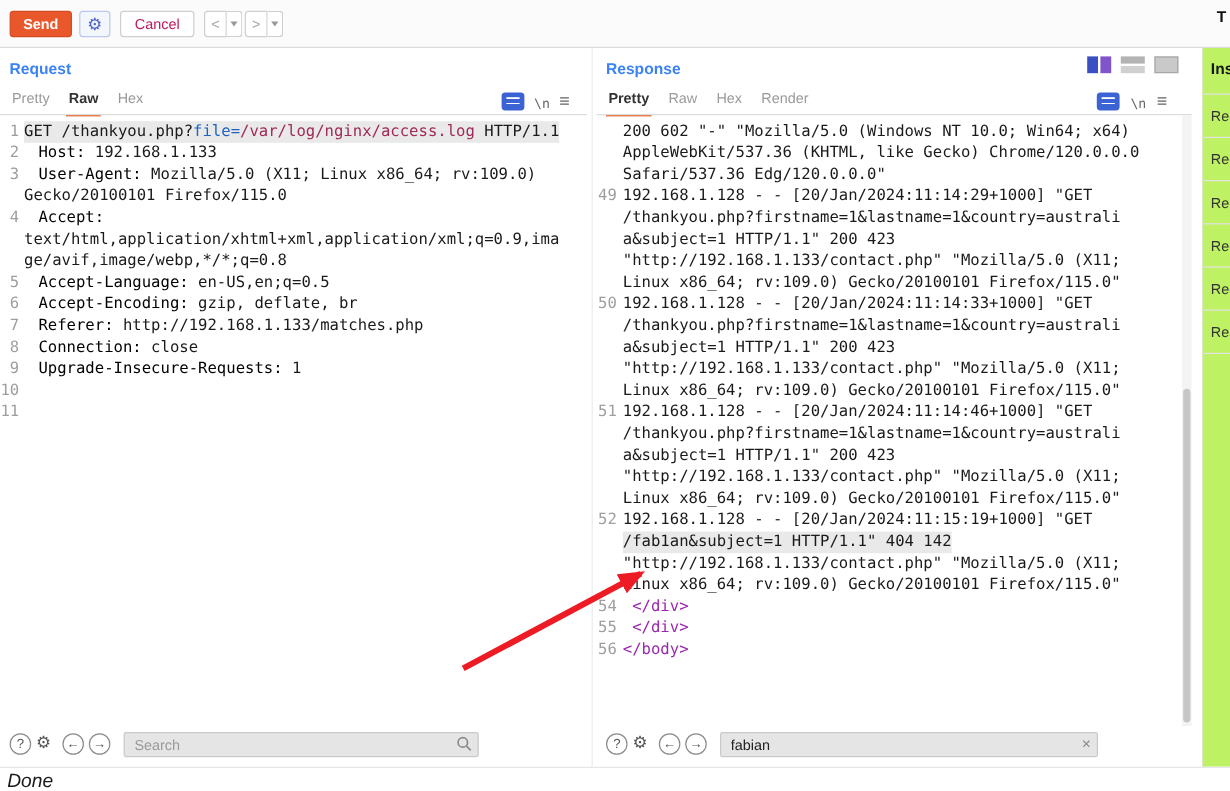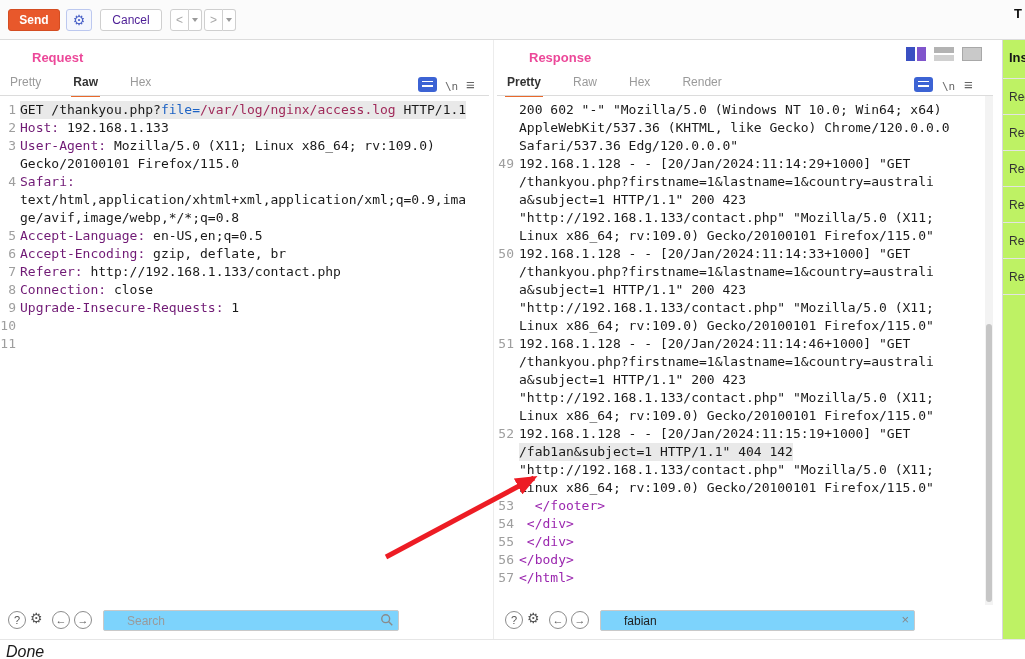--- a/index.html
+++ b/index.html
@@ -8,32 +8,32 @@
        font-family:"Liberation Sans",sans-serif;color:#1a1a1a;}
 
   
   .toolbar{position:absolute;top:0;left:0;right:0;height:40px;background:#fbfbfb;border-bottom:1px solid #dcdcdc;}
   .btn-send{position:absolute;left:8px;top:9px;width:52px;height:22px;background:#e8582b;color:#fff;
             border:1px solid #d44d22;border-radius:3px;font-family:"Liberation Sans",sans-serif;
             font-size:12px;font-weight:bold;cursor:pointer;}
   .btn-gear{position:absolute;left:66px;top:9px;width:26px;height:22px;background:#f4f6fd;border:1px solid #bcc8ef;
             border-radius:3px;color:#4c63c8;font-size:14px;line-height:19px;text-align:center;cursor:pointer;}
   .btn-cancel{position:absolute;left:100px;top:9px;width:62px;height:22px;background:#fff;border:1px solid #cfcfcf;
-            border-radius:3px;color:#4c1d95;font-size:12px;font-family:"Liberation Sans",sans-serif;cursor:pointer;}
+            border-radius:3px;color:#be185d;font-size:12px;font-family:"Liberation Sans",sans-serif;cursor:pointer;}
   .nav-group{position:absolute;top:9px;height:22px;display:flex;}
   .nav-main{width:19px;height:22px;border:1px solid #cfcfcf;border-radius:3px 0 0 3px;background:#fff;color:#a8a8a8;
             font-size:12px;line-height:19px;text-align:center;cursor:pointer;}
   .nav-caret{width:13px;height:22px;border:1px solid #cfcfcf;border-left:none;border-radius:0 3px 3px 0;background:#fff;
             display:flex;align-items:center;justify-content:center;cursor:pointer;}
   .caret{width:0;height:0;border-left:3px solid transparent;border-right:3px solid transparent;border-top:4px solid #9a9a9a;}
   .top-right-text{position:absolute;right:3px;top:6px;font-size:13px;font-weight:bold;color:#101010;}
 
   
-  .panel-title{position:absolute;font-size:13px;font-weight:bold;color:#ec4899;margin-left:24px;}
-  .tabbar{position:absolute;display:flex;gap:28px;font-size:12px;}
+  .panel-title{position:absolute;font-size:13px;font-weight:bold;color:#3b82f6;}
+  .tabbar{position:absolute;display:flex;gap:12px;font-size:12px;}
   .tab{color:#9a9a9a;padding:3px 2px 6px;cursor:pointer;}
   .tab.active{color:#333;font-weight:bold;border-bottom:2px solid #e8692c;}
   .hr{position:absolute;height:1px;background:#dcdcdc;}
   .vline{position:absolute;width:1px;background:#ececec;}
 
   .blue-lines-icon{position:absolute;width:19px;height:15px;border-radius:3px;background:#3c63d4;cursor:pointer;}
   .blue-lines-icon::after{content:"";position:absolute;left:4px;right:4px;top:4px;bottom:3px;
        background:repeating-linear-gradient(#fff 0 1.5px,transparent 1.5px 4.5px);}
   .nl-icon{position:absolute;font-family:"DejaVu Sans Mono",monospace;font-size:11px;color:#666;cursor:pointer;}
   .menu-icon{position:absolute;font-size:15px;color:#666;cursor:pointer;}
@@ -49,35 +49,35 @@
   
   .code{position:absolute;font-family:"DejaVu Sans Mono","Liberation Mono",monospace;font-size:13px;line-height:18px;
         padding-top:5px;overflow:hidden;}
   .crow{display:flex;height:18px;white-space:pre;}
   .lnum{flex:none;text-align:right;color:#9e9e9e;}
   .req .lnum{width:20px;padding-right:4px;}
   .resp .lnum{width:22px;padding-right:5px;}
   .ltext{flex:1;white-space:pre;}
   .crow.sel .ltext,.crow.hl .ltext{flex:0 1 auto;background:#e9e9e9;}
   .c-plain{color:#1a1a1a;}
-  .c-hname{color:#701a75;}
+  .c-hname{color:#000000;margin-left:12px;}
   .c-pname{color:#1e63c4;text-align:center;}
   .c-pval{color:#a02a5a;}
   .c-tag{color:#9b27af;}
 
   .scrollbar{position:absolute;background:#f3f3f3;}
   .scroll-thumb{position:absolute;left:1px;right:1px;border-radius:3px;background:#c6c6c6;cursor:pointer;}
 
   
   .circle-btn{position:absolute;width:18px;height:18px;border:1px solid #8c8c8c;border-radius:50%;background:#fff;
         color:#555;font-size:11px;line-height:15px;text-align:center;cursor:pointer;font-family:"Liberation Sans",sans-serif;}
   .gear-sm{position:absolute;color:#555;font-size:14px;cursor:pointer;}
   .search-wrap{position:absolute;height:21px;}
   .search-input{width:100%;height:100%;border:1px solid #c9c9c9;border-radius:2px;color:#222;
-        font-family:"Liberation Sans",sans-serif;font-size:12px;padding:0 22px 0 23px;outline:none;background:#7dd3fc;}
+        font-family:"Liberation Sans",sans-serif;font-size:12px;padding:0 22px 0 8px;outline:none;background:#e5e5e5;}
   .search-input::placeholder{color:#9a9a9a;}
   .search-glyph{position:absolute;right:5px;top:3px;width:14px;height:14px;}
   .clear-x{position:absolute;right:6px;top:2px;color:#888;font-size:13px;cursor:pointer;}
   .counter{position:absolute;font-size:11px;color:#4a4a4a;margin-top:30px;}
 
   
   .inspector{position:absolute;left:1002px;top:40px;width:35px;height:599px;border-left:1px solid #d8d8d8;background:#bef264;}
   .ins-title{position:absolute;left:6px;top:10px;font-size:13px;font-weight:bold;white-space:nowrap;color:#161616;}
   .ins-rows{position:absolute;top:38px;left:0;right:0;border-top:1px solid #e3e3e3;}
   .ins-row{height:36px;line-height:36px;padding-left:6px;font-size:12px;color:#333;border-bottom:1px solid #e3e3e3;
@@ -121,26 +121,26 @@
     </div>
   <div class="blue-lines-icon" style="left:418px;top:77px;"></div>
   <div class="nl-icon" style="left:445px;top:80px;">\n</div>
   <div class="menu-icon" style="left:466px;top:76px;">≡</div>
   <div class="hr" style="left:0;top:95px;width:489px;"></div>
   <div class="code req" id="req-code" style="left:0;top:96px;width:489px;height:509px;">
       <div class="crow sel"><span class="lnum">1</span><span class="ltext"><span class="c-plain">GET /thankyou.php?</span><span class="c-pname">file=</span><span class="c-pval">/var/log/nginx/access.log</span><span class="c-plain"> HTTP/1.1</span></span></div>
       <div class="crow"><span class="lnum">2</span><span class="ltext"><span class="c-hname">Host:</span><span class="c-plain"> 192.168.1.133</span></span></div>
       <div class="crow"><span class="lnum">3</span><span class="ltext"><span class="c-hname">User-Agent:</span><span class="c-plain"> Mozilla/5.0 (X11; Linux x86_64; rv:109.0)</span></span></div>
       <div class="crow"><span class="lnum"></span><span class="ltext"><span class="c-plain">Gecko/20100101 Firefox/115.0</span></span></div>
-      <div class="crow"><span class="lnum">4</span><span class="ltext"><span class="c-hname">Safari:</span></span></div>
+      <div class="crow"><span class="lnum">4</span><span class="ltext"><span class="c-hname">Accept:</span></span></div>
       <div class="crow"><span class="lnum"></span><span class="ltext"><span class="c-plain">text/html,application/xhtml+xml,application/xml;q=0.9,ima</span></span></div>
       <div class="crow"><span class="lnum"></span><span class="ltext"><span class="c-plain">ge/avif,image/webp,*/*;q=0.8</span></span></div>
       <div class="crow"><span class="lnum">5</span><span class="ltext"><span class="c-hname">Accept-Language:</span><span class="c-plain"> en-US,en;q=0.5</span></span></div>
       <div class="crow"><span class="lnum">6</span><span class="ltext"><span class="c-hname">Accept-Encoding:</span><span class="c-plain"> gzip, deflate, br</span></span></div>
-      <div class="crow"><span class="lnum">7</span><span class="ltext"><span class="c-hname">Referer:</span><span class="c-plain"> http://192.168.1.133/contact.php</span></span></div>
+      <div class="crow"><span class="lnum">7</span><span class="ltext"><span class="c-hname">Referer:</span><span class="c-plain"> http://192.168.1.133/matches.php</span></span></div>
       <div class="crow"><span class="lnum">8</span><span class="ltext"><span class="c-hname">Connection:</span><span class="c-plain"> close</span></span></div>
       <div class="crow"><span class="lnum">9</span><span class="ltext"><span class="c-hname">Upgrade-Insecure-Requests:</span><span class="c-plain"> 1</span></span></div>
       <div class="crow"><span class="lnum">10</span><span class="ltext"></span></div>
       <div class="crow"><span class="lnum">11</span><span class="ltext"></span></div>
     </div>
 
   <button class="circle-btn" style="left:8px;top:611px;">?</button>
   <div class="gear-sm" style="left:30px;top:610px;">⚙</div>
   <button class="circle-btn" style="left:52px;top:611px;">←</button>
   <button class="circle-btn" style="left:74px;top:611px;">→</button>
@@ -193,25 +193,23 @@
       <div class="crow"><span class="lnum"></span><span class="ltext"><span class="c-plain">Linux x86_64; rv:109.0) Gecko/20100101 Firefox/115.0"</span></span></div>
       <div class="crow"><span class="lnum">51</span><span class="ltext"><span class="c-plain">192.168.1.128 - - [20/Jan/2024:11:14:46+1000] "GET</span></span></div>
       <div class="crow"><span class="lnum"></span><span class="ltext"><span class="c-plain">/thankyou.php?firstname=1&amp;lastname=1&amp;country=australi</span></span></div>
       <div class="crow"><span class="lnum"></span><span class="ltext"><span class="c-plain">a&amp;subject=1 HTTP/1.1" 200 423</span></span></div>
       <div class="crow"><span class="lnum"></span><span class="ltext"><span class="c-plain">"http://192.168.1.133/contact.php" "Mozilla/5.0 (X11;</span></span></div>
       <div class="crow"><span class="lnum"></span><span class="ltext"><span class="c-plain">Linux x86_64; rv:109.0) Gecko/20100101 Firefox/115.0"</span></span></div>
       <div class="crow"><span class="lnum">52</span><span class="ltext"><span class="c-plain">192.168.1.128 - - [20/Jan/2024:11:15:19+1000] "GET</span></span></div>
       <div class="crow hl"><span class="lnum"></span><span class="ltext"><span class="c-plain">/fab1an&amp;subject=1 HTTP/1.1" 404 142</span></span></div>
       <div class="crow"><span class="lnum"></span><span class="ltext"><span class="c-plain">"http://192.168.1.133/contact.php" "Mozilla/5.0 (X11;</span></span></div>
       <div class="crow"><span class="lnum"></span><span class="ltext"><span class="c-plain">Linux x86_64; rv:109.0) Gecko/20100101 Firefox/115.0"</span></span></div>
-      <div class="crow"><span class="lnum">53</span><span class="ltext"><span class="c-tag">  &lt;/footer&gt;</span></span></div>
       <div class="crow"><span class="lnum">54</span><span class="ltext"><span class="c-tag"> &lt;/div&gt;</span></span></div>
       <div class="crow"><span class="lnum">55</span><span class="ltext"><span class="c-tag"> &lt;/div&gt;</span></span></div>
       <div class="crow"><span class="lnum">56</span><span class="ltext"><span class="c-tag">&lt;/body&gt;</span></span></div>
-      <div class="crow"><span class="lnum">57</span><span class="ltext"><span class="c-tag">&lt;/html&gt;</span></span></div>
     </div>
   <div class="scrollbar" style="left:985px;top:96px;width:8px;height:509px;">
     <div class="scroll-thumb" style="top:228px;height:278px;"></div>
   </div>
 
   <button class="circle-btn" style="left:505px;top:611px;">?</button>
   <div class="gear-sm" style="left:527px;top:610px;">⚙</div>
   <button class="circle-btn" style="left:549px;top:611px;">←</button>
   <button class="circle-btn" style="left:571px;top:611px;">→</button>
   <div class="search-wrap" style="left:600px;top:610px;width:315px;">

